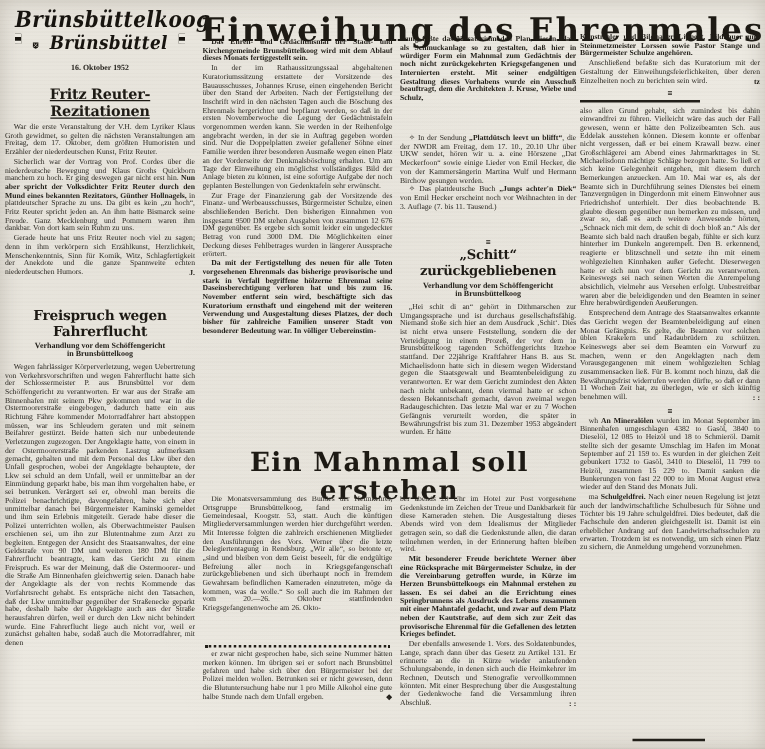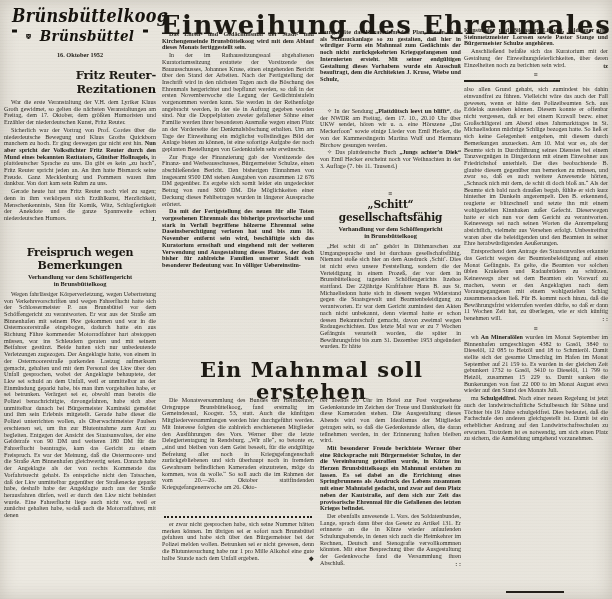--- a/index.html
+++ b/index.html
@@ -19,21 +19,21 @@
     font-size:6.1px;line-height:6.7px;text-align:justify;margin:0;
     color:#2b2822;word-spacing:0.2px;
   }
   .body p{text-indent:7px;margin-bottom:1px;}
   .b{font-weight:bold;color:#211e18;}
   p.bold-par{font-weight:bold;color:#211e18;}
   .clip{overflow:hidden;}
   h1,h2,h3{margin:0;font-family:"DejaVu Serif",serif;color:#1d1a14;}
   .main-headline{font-size:26px;font-weight:bold;text-align:center;letter-spacing:1.5px;line-height:28px;}
   .art-head{font-size:11px;font-weight:bold;text-align:center;letter-spacing:-0.2px;line-height:13px;}
-  .art-head-lg{font-size:11.5px;font-weight:bold;text-align:right;letter-spacing:-0.2px;line-height:14px;}
+  .art-head-lg{font-size:11.5px;font-weight:bold;text-align:center;letter-spacing:-0.2px;line-height:14px;text-decoration:underline;}
   .sub-head{font-size:6.4px;line-height:7.4px;font-weight:bold;text-align:center;margin:1px 0 3px 0;color:#211e18;font-family:"Liberation Serif",serif;}
   .mahnmal-head{font-size:21px;font-weight:bold;text-align:center;letter-spacing:1px;line-height:22px;}
   .mahnmal-sub{font-size:8.5px;font-weight:bold;text-align:center;line-height:10px;margin-top:1px;color:#1d1a14;font-family:"DejaVu Serif",serif;}
   .byline-right{text-align:right;font-weight:bold;font-size:6.1px;line-height:6.7px;margin-top:-6.7px;color:#211e18;}
   .divider-glyph{text-align:center;font-size:7px;line-height:8px;font-weight:bold;margin:2px 0 1px 0;color:#211e18;}
   .rule-solid{height:2px;background:#221f19;width:96px;margin:1px 0 4px 0;}
   .rule-dotted{border:0;border-top:2px dotted #221f19;margin:3px 2px 3px 2px;}
   .rule-bottom{height:2px;background:#221f19;}
   
   .masthead{left:12px;top:7px;width:136px;text-align:center;}
@@ -70,21 +70,21 @@
     <h2 class="art-head-lg">Fritz Reuter-Rezitationen</h2>
     <div class="body" style="margin-top:3px;">
       <p>War die erste Veranstaltung der V.H. dem Lyriker Klaus Groth gewidmet, so gelten die nächsten Veranstaltungen am Freitag, dem 17. Oktober, dem größten Humoristen und Erzähler der niederdeutschen Kunst, Fritz Reuter.</p>
       <p><span>Sicherlich war der Vortrag von Prof. Cordes über die niederdeutsche Bewegung und Klaus Groths Quickborn manchem zu hoch. Er ging deswegen gar nicht erst hin. </span><span class="b">Nun aber spricht der Volksdichter Fritz Reuter durch den Mund eines bekannten Rezitators, Günther Hollnagels,</span><span> in plattdeutscher Sprache zu uns. Da gibt es kein „zu hoch“, Fritz Reuter spricht jeden an. An ihm hatte Bismarck seine Freude. Ganz Mecklenburg und Pommern waren ihm dankbar. Von dort kam sein Ruhm zu uns.</span></p>
       <p>Gerade heute hat uns Fritz Reuter noch viel zu sagen; denn in ihm verkörpern sich Erzählkunst, Herzlichkeit, Menschenkenntnis, Sinn für Komik, Witz, Schlagfertigkeit der Anekdote und die ganze Spannweite echten niederdeutschen Humors.</p>
       <div class="byline-right">J.</div>
     </div>
   </section>
 
   <section class="abs clip" style="left:4px;top:246px;width:152px;height:353px;">
-    <h2 class="art-head">Freispruch wegen Bemerkungen</h2>
+    <h2 class="art-head">Freispruch wegen Fahrerflucht</h2>
     <div class="sub-head">
       <div>Verhandlung vor dem Schöffengericht</div>
       <div>in Brunsbüttelkoog</div>
     </div>
     <div class="body">
       <p>Wegen fahrlässiger Körperverletzung, wegen Uebertretung von Verkehrsvorschriften und wegen Fahrerflucht hatte sich der Schlossermeister P. aus Brunsbüttel vor dem Schöffengericht zu verantworten. Er war aus der Straße am Binnenhafen mit seinem Pkw gekommen und war in die Ostermoorerstraße eingebogen, dadurch hatte ein aus Richtung Fähre kommender Motorradfahrer hart abstoppen müssen, war ins Schleudern geraten und mit seinem Beifahrer gestürzt. Beide hatten sich nur unbedeutende Verletzungen zugezogen. Der Angeklagte hatte, von einem in der Ostermoorerstraße parkenden Lastzug aufmerksam gemacht, gehalten und mit dem Personal des Lkw über den Unfall gesprochen, wobei der Angeklagte behauptete, der Lkw sei schuld an dem Unfall, weil er unmittelbar an der Einmündung geparkt habe, bis man ihm vorgehalten habe, er sei betrunken. Verärgert sei er, obwohl man bereits die Polizei benachrichtigte, davongefahren, habe sich aber unmittelbar danach bei Bürgermeister Kaminski gemeldet und ihm sein Erlebnis mitgeteilt. Gerade habe dieser die Polizei unterrichten wollen, als Oberwachtmeister Paulsen erschienen sei, um ihn zur Blutentnahme zum Arzt zu begleiten. Entgegen der Ansicht des Staatsanwaltes, der eine Geldstrafe von 90 DM und weiteren 180 DM für die Fahrerflucht beantragte, kam das Gericht zu einem Freispruch. Es war der Meinung, daß die Ostermoorer- und die Straße Am Binnenhafen gleichwertig seien. Danach habe der Angeklagte als der von rechts Kommende das Vorfahrtsrecht gehabt. Es entspräche nicht den Tatsachen, daß der Lkw unmittelbar gegenüber der Straßenecke geparkt habe, deshalb habe der Angeklagte auch aus der Straße herausfahren dürfen, weil er durch den Lkw nicht behindert wurde. Eine Fahrerflucht liege auch nicht vor, weil er zunächst gehalten habe, sodaß auch die Motorradfahrer, mit denen</p>
     </div>
   </section>
 
   <section class="abs clip" style="left:162px;top:31px;width:152px;height:329px;">
@@ -104,21 +104,21 @@
 
   <section class="abs" style="left:320px;top:108px;width:141px;">
     <div class="body">
       <p><span>✧ In der Sendung </span><span class="b">„Plattdütsch leevt un blifft“</span><span>, die der NWDR am Freitag, dem 17. 10., 20.10 Uhr über UKW sendet, hören wir u. a. eine Hörszene „Dat Meckerfoon“ sowie einige Lieder von Emil Hecker, die von der Kammersängerin Martina Wulf und Hermann Birchow gesungen werden.</span></p>
       <p><span>✧ Das plattdeutsche Buch </span><span class="b">„Jungs achter'n Diek“</span><span> von Emil Hecker erscheint noch vor Weihnachten in der 3. Auflage (7. bis 11. Tausend.)</span></p>
     </div>
   </section>
 
   <section class="abs clip" style="left:320px;top:190px;width:141px;height:170px;">
     <div class="divider-glyph" style="margin:0;">≡</div>
-    <h2 class="art-head" style="font-size:10.5px;">„Schitt“ gesellschaftsfähig</h2>
+    <h2 class="art-head" style="font-size:10.5px;">„Schitt“ zurückgebliebenen</h2>
     <div class="sub-head">
       <div>Verhandlung vor dem Schöffengericht</div>
       <div>in Brunsbüttelkoog</div>
     </div>
     <div class="body" style="line-height:6.5px;">
       <p>„Hei schit di an“ gehört in Dithmarschen zur Umgangssprache und ist durchaus gesellschaftsfähig. Niemand stoße sich hier an dem Ausdruck ‚Schit‘. Dies ist nicht etwa unsere Feststellung, sondern die der Verteidigung in einem Prozeß, der vor dem in Brunsbüttelkoog tagenden Schöffengerichts Itzehoe stattfand. Der 22jährige Kraftfahrer Hans B. aus St. Michaelisdonn hatte sich in diesem wegen Widerstand gegen die Staatsgewalt und Beamtenbeleidigung zu verantworten. Er war dem Gericht zumindest den Akten nach nicht unbekannt, denn viermal hatte er schon dessen Bekanntschaft gemacht, davon zweimal wegen Radaugeschichten. Das letzte Mal war er zu 7 Wochen Gefängnis verurteilt worden, die später in Bewährungsfrist bis zum 31. Dezember 1953 abgeändert wurden. Er hätte</p>
     </div>
   </section>
 
   <section class="abs" style="left:162px;top:359px;width:299px;">

